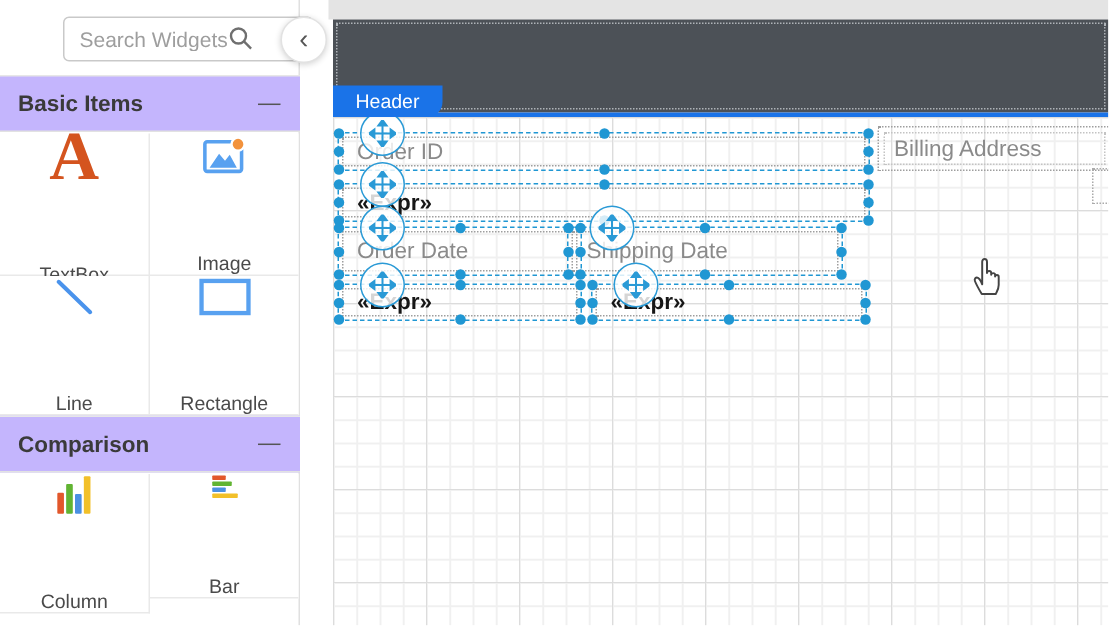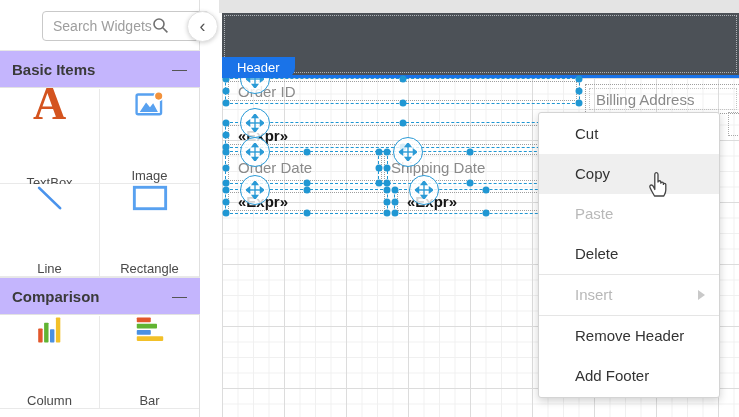--- a/index.html
+++ b/index.html
@@ -111,21 +111,21 @@
 
     <div class="wcell leftcol" style="left:0; top:316px; height:93px;">
       <svg width="40" height="38" viewBox="0 0 40 38">
         <rect x="4" y="17" width="6" height="19" rx="1" fill="#e2572b"></rect>
         <rect x="12" y="9" width="6" height="27" rx="1" fill="#61b432"></rect>
         <rect x="20" y="18" width="6" height="18" rx="1" fill="#4a90e2"></rect>
         <rect x="28" y="2" width="6" height="34" rx="1" fill="#f2c029"></rect>
       </svg>
       <span class="lab">Column</span>
     </div>
-    <div class="wcell" style="left:100px; top:316px; height:93px; width:99px;">
+    <div class="wcell" style="left:100px; top:316px; height:83px; width:99px;">
       <svg width="40" height="36" viewBox="0 0 40 36">
         <rect x="3" y="2" width="18" height="6" rx="1" fill="#e2572b"></rect>
         <rect x="3" y="10" width="26" height="6" rx="1" fill="#61b432"></rect>
         <rect x="3" y="18" width="18" height="6" rx="1" fill="#4a90e2"></rect>
         <rect x="3" y="26" width="34" height="6" rx="1" fill="#f2c029"></rect>
       </svg>
       <span class="lab">Bar</span>
     </div>
   </aside>
 
@@ -138,21 +138,21 @@
   <div class="band">
     <div class="band-sel"></div>
   </div>
   <div class="band-tab">
     <span>Header</span>
   </div>
   <div class="blueline"></div>
 
   <div class="surface">
 
-    <div class="selbox" style="left:3px; top:0; width:355px; height:26px;text-align:center;">
+    <div class="selbox" style="left:3px; top:10px; width:355px; height:26px;text-align:center;">
       <div class="inner">
         <span class="txt-label">Order ID</span>
       </div>
     <div class="dot" style="left: 0%; top: 0%;"></div>
         <div class="dot" style="left: 50%; top: 0%;"></div>
         <div class="dot" style="left: 100%; top: 0%;"></div>
         <div class="dot" style="left: 0%; top: 50%;"></div>
         <div class="dot" style="left: 100%; top: 50%;"></div>
         <div class="dot" style="left: 0%; top: 100%;"></div>
         <div class="dot" style="left: 50%; top: 100%;"></div>
@@ -302,34 +302,20 @@
       </div>
 
     <div class="billing">
       <div class="inner2">
         <span class="txt-label">Billing Address</span>
       </div>
     </div>
     <div class="extra-box"></div>
   </div>
 
-  <div class="cmenu">
-    <div class="mi">Cut</div>
-    <div class="mi hover">Copy</div>
-    <div class="mi disabled">Paste</div>
-    <div class="mi">Delete</div>
-    <div class="msep"></div>
-    <div class="mi disabled">
-      <span class="sub-arrow"></span>
-      <span>Insert</span>
-    </div>
-    <div class="msep"></div>
-    <div class="mi">Remove Header</div>
-    <div class="mi">Add Footer</div>
-  </div>
 
   <div class="cursor">
     <svg width="24" height="30" viewBox="0 0 24 30">
       <path d="M9.5 28 C8 25.5 6 22 5 19.5 C4.3 17.8 5.6 16.6 7 17.2 C7.8 17.6 8.5 18.6 9 19.7 L9.8 21.5 L9.8 6.5 C9.8 4 13 4 13 6.5 L13 14 C13 12.3 15.8 12.3 15.8 14 L15.8 15.2 C15.8 13.7 18.4 13.7 18.4 15.2 L18.4 16.4 C18.4 15 20.8 15 20.8 16.5 L20.8 22 C20.8 25 19.5 26.5 18.8 28 Z" fill="#fff" stroke="#444" stroke-width="1.3" stroke-linejoin="round"></path>
     </svg>
   </div>
 
 </div>
 
 </body></html>

